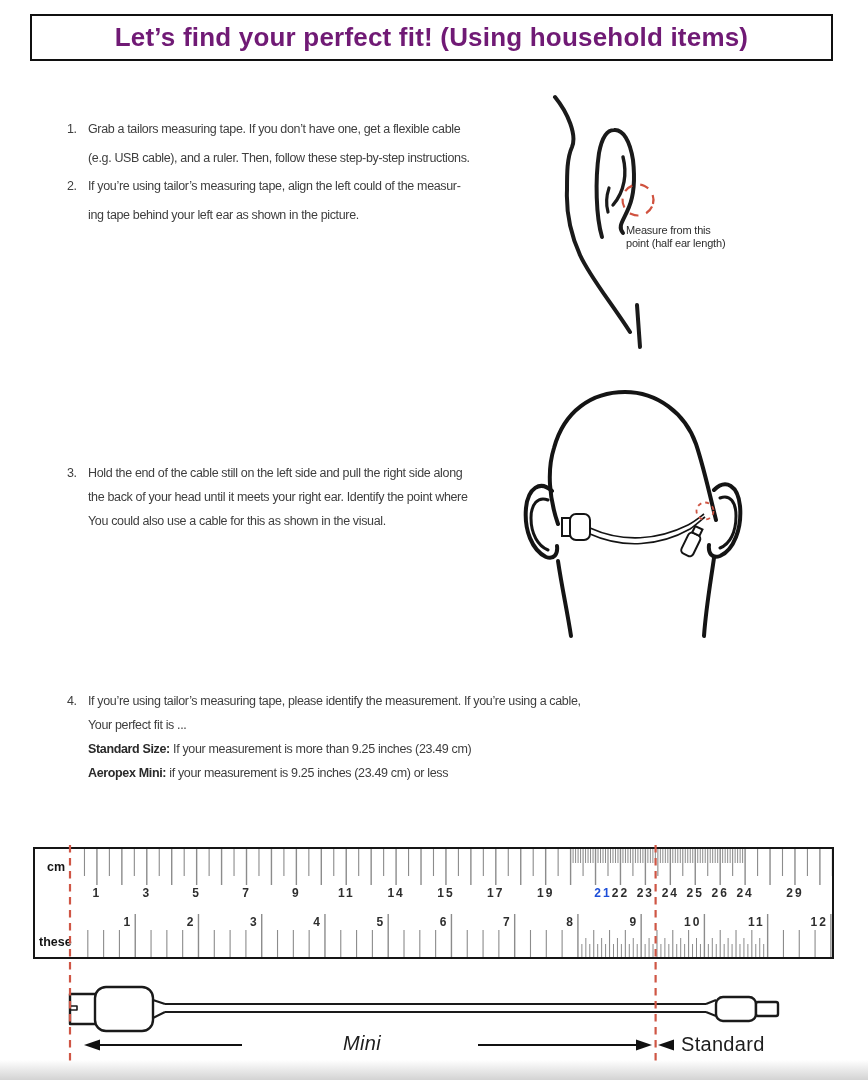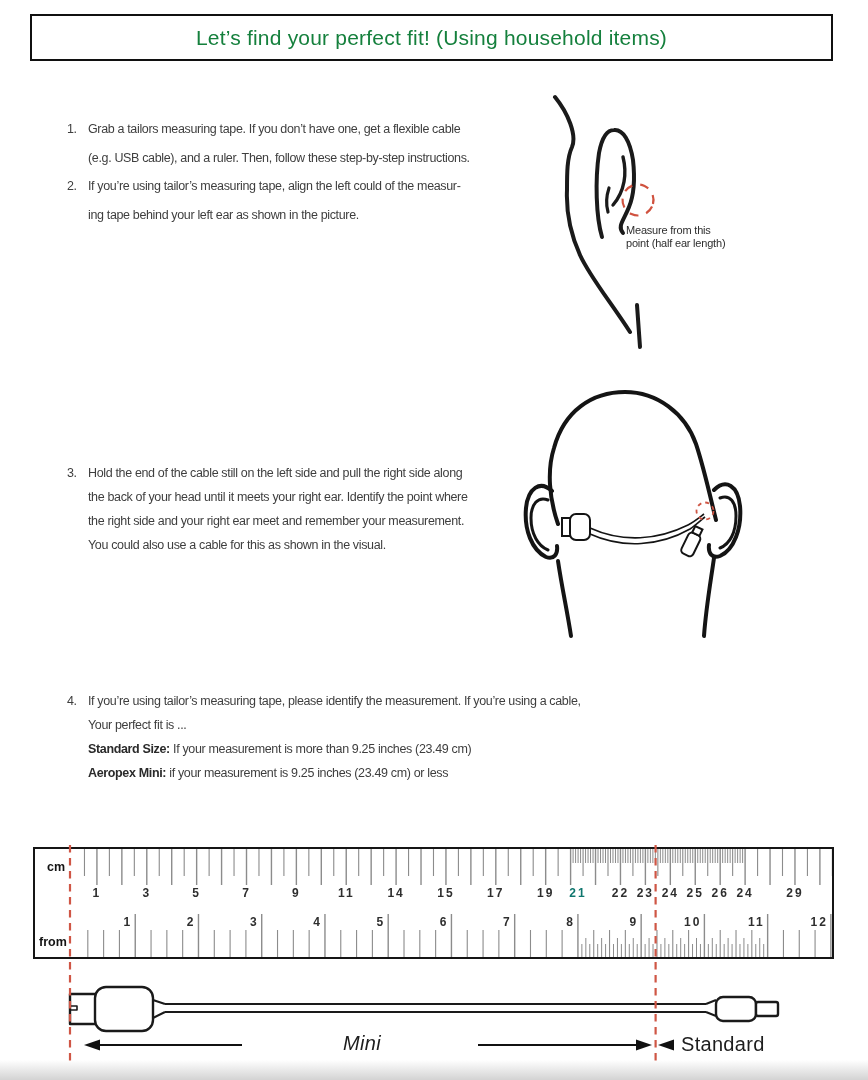--- a/index.html
+++ b/index.html
@@ -9,21 +9,21 @@
     font-family:"Liberation Sans", sans-serif;
   }
 
   
   .title-box {
     position:absolute; left:30px; top:14px; width:799px; height:43px;
     border:2px solid #101010; background:#fff;
     display:flex; align-items:center; justify-content:center;
   }
   .title-box .title-text {
-    font-size:21px; font-weight:normal; color:#15803d; letter-spacing:.2px;
+    font-size:26px; font-weight:bold; color:#701a75; letter-spacing:.2px;
     white-space:nowrap;
   }
 
   
   .step { position:absolute; left:67px; color:#3e3e3e; font-size:12.5px; letter-spacing:-0.35px; }
   .step .step-num { position:absolute; left:0; top:0; }
   .step .step-text { margin-left:21px; }
   .lh-lg, .lh-lg .line { line-height:28.5px; }
   .lh-sm, .lh-sm .line { line-height:23.9px; }
   .line { white-space:pre; }
@@ -87,21 +87,20 @@
       <div class="line">If you’re using tailor’s measuring tape, align the left could of the measur-</div>
       <div class="line">ing tape behind your left ear as shown in the picture.</div>
     </div>
 </div>
 
 <div class="step lh-sm" style="top:462px">
   <div class="step-num">3.</div>
   <div class="step-text">
       <div class="line">Hold the end of the cable still on the left side and pull the right side along</div>
       <div class="line">the back of your head until it meets your right ear. Identify the point where</div>
-      <div class="line">the right side and your right ear meet and remember your measurement.</div>
       <div class="line">You could also use a cable for this as shown in the visual.</div>
     </div>
 </div>
 
 <div class="step lh-sm" style="top:690px">
   <div class="step-num">4.</div>
   <div class="step-text">
     <div>
         <div class="line">If you’re using tailor’s measuring tape, please identify the measurement. If you’re using a cable,</div>
       </div>
@@ -162,21 +161,21 @@
       <div class="num-cm" style="left: 61.93px; color: rgb(46, 46, 46);">1</div>
       <div class="num-cm" style="left: 111.79px; color: rgb(46, 46, 46);">3</div>
       <div class="num-cm" style="left: 161.65px; color: rgb(46, 46, 46);">5</div>
       <div class="num-cm" style="left: 211.51px; color: rgb(46, 46, 46);">7</div>
       <div class="num-cm" style="left: 261.37px; color: rgb(46, 46, 46);">9</div>
       <div class="num-cm" style="left: 311.23px; color: rgb(46, 46, 46);">11</div>
       <div class="num-cm" style="left: 361.09px; color: rgb(46, 46, 46);">14</div>
       <div class="num-cm" style="left: 410.95px; color: rgb(46, 46, 46);">15</div>
       <div class="num-cm" style="left: 460.81px; color: rgb(46, 46, 46);">17</div>
       <div class="num-cm" style="left: 510.67px; color: rgb(46, 46, 46);">19</div>
-      <div class="num-cm" style="left: 543px; color: #0f766e;">21</div>
+      <div class="num-cm" style="left: 568px; color: #1d4ed8;">21</div>
       <div class="num-cm" style="left: 585.46px; color: rgb(46, 46, 46);">22</div>
       <div class="num-cm" style="left: 610.39px; color: rgb(46, 46, 46);">23</div>
       <div class="num-cm" style="left: 635.32px; color: rgb(46, 46, 46);">24</div>
       <div class="num-cm" style="left: 660.25px; color: rgb(46, 46, 46);">25</div>
       <div class="num-cm" style="left: 685.18px; color: rgb(46, 46, 46);">26</div>
       <div class="num-cm" style="left: 710.11px; color: rgb(46, 46, 46);">24</div>
       <div class="num-cm" style="left: 759.97px; color: rgb(46, 46, 46);">29</div>
       <div class="num-in" style="left: 97.24px; color: rgb(46, 46, 46);">1</div>
       <div class="num-in" style="left: 160.48px; color: rgb(46, 46, 46);">2</div>
       <div class="num-in" style="left: 223.72px; color: rgb(46, 46, 46);">3</div>
@@ -184,21 +183,21 @@
       <div class="num-in" style="left: 350.2px; color: rgb(46, 46, 46);">5</div>
       <div class="num-in" style="left: 413.44px; color: rgb(46, 46, 46);">6</div>
       <div class="num-in" style="left: 476.68px; color: rgb(46, 46, 46);">7</div>
       <div class="num-in" style="left: 539.92px; color: rgb(46, 46, 46);">8</div>
       <div class="num-in" style="left: 603.16px; color: rgb(46, 46, 46);">9</div>
       <div class="num-in" style="left: 666.4px; color: rgb(46, 46, 46);">10</div>
       <div class="num-in" style="left: 729.64px; color: rgb(46, 46, 46);">11</div>
       <div class="num-in" style="left: 792.88px; color: rgb(46, 46, 46);">12</div>
     </div>
   <div class="unit-label unit-cm">cm</div>
-  <div class="unit-label unit-inch">from</div>
+  <div class="unit-label unit-inch">these</div>
 </div>
 
 <svg class="abs-svg" style="left:0; top:975px" width="868" height="100" viewBox="0 0 868 100">
   <g fill="#ffffff" stroke="#1a1a1a" stroke-width="2.4" stroke-linejoin="round">
     <rect x="70" y="19" width="27" height="30"></rect>
     <path d="M 70,31 h 7 v 4 h -7" fill="none" stroke-width="1.6"></path>
     <rect x="95" y="12" width="58" height="44" rx="11"></rect>
   </g>
   <g fill="none" stroke="#1a1a1a" stroke-width="2">
     <path d="M 153,25 L 165,29 M 153,43 L 165,37"></path>

